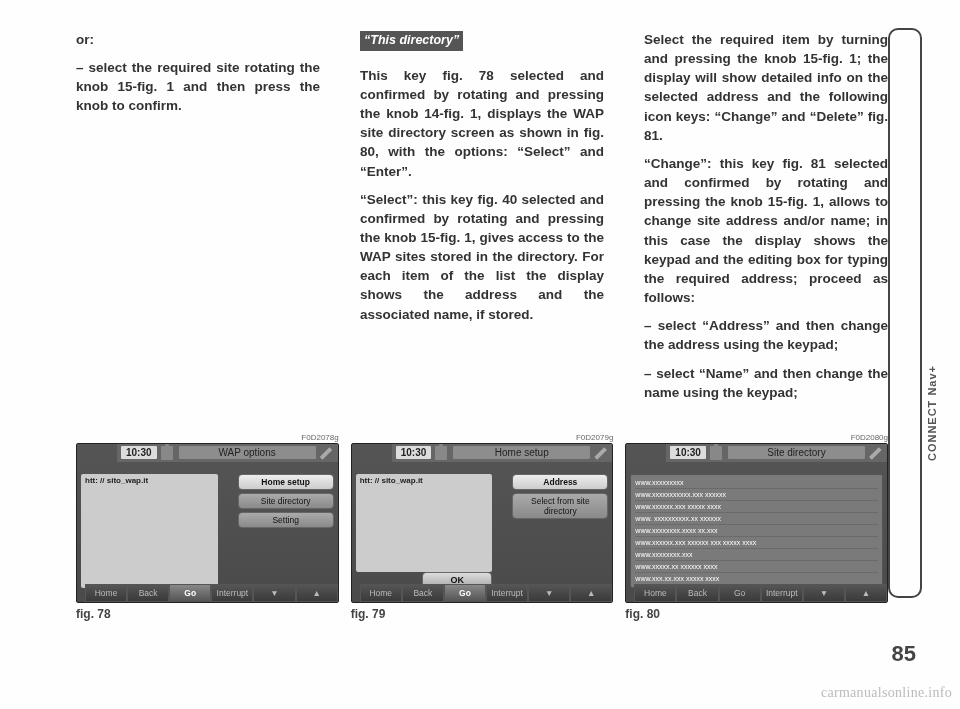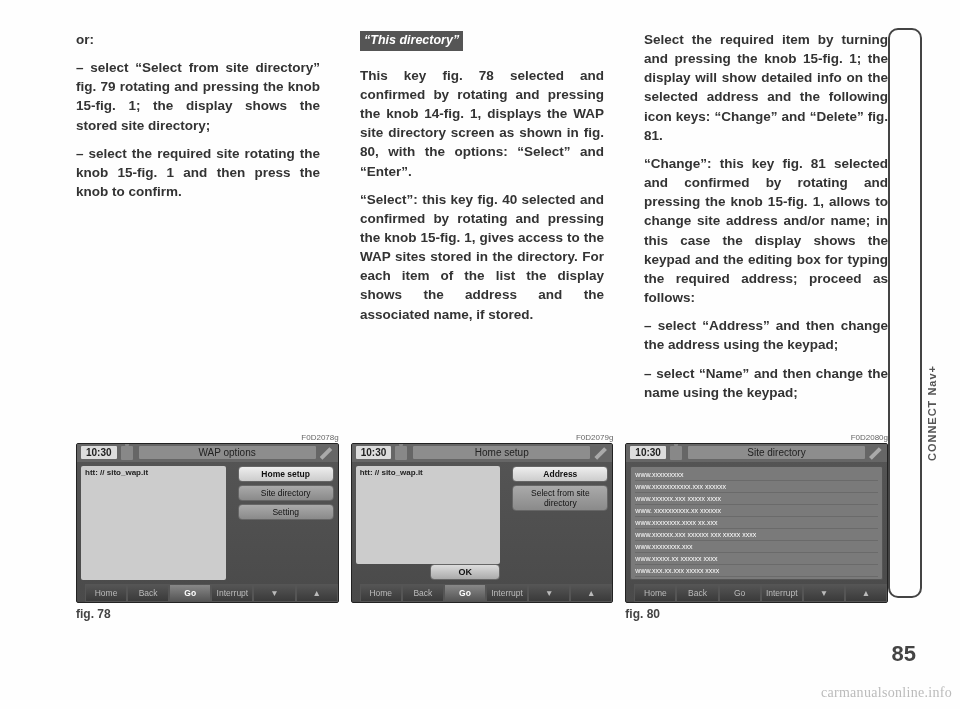--- a/index.html
+++ b/index.html
@@ -107,20 +107,21 @@
     font-family: Arial, sans-serif;
     color: #ddd;
     overflow: hidden;
   }
   .header {
     height: 18px;
     display: flex;
     align-items: center;
     padding: 0 4px;
     background: #666;
+    margin-left: 40px;
   }
   .clock {
     background: #ddd;
     color: #222;
     font-size: 10px;
     font-weight: bold;
     padding: 1px 5px;
     border-radius: 1px;
     margin-right: 4px;
   }
@@ -134,21 +135,22 @@
     text-align: center;
     padding: 1px 0;
     border-radius: 1px;
   }
   .pencil { width: 14px; height: 14px; margin-left: 4px; position: relative; }
   .pencil::before { content:""; position:absolute; inset:0; background:#aaa; clip-path: polygon(0 80%, 70% 10%, 90% 30%, 20% 100%); }
   .body-area {
     display: flex;
     height: 122px;
     padding: 4px;
-    gap: 12px;
+    gap: 20px;
+    margin-top: 8px;
   }
   .url-box {
     background: #ccc;
     color: #222;
     font-size: 8px;
     font-weight: bold;
     padding: 2px 4px;
     border-radius: 2px;
     height: 14px;
     flex: 1;
@@ -223,21 +225,20 @@
 <body>
 
 <div class="page">
   <div class="side-tab">
     <div class="side-tab-label">CONNECT Nav+</div>
   </div>
 
   <div class="columns">
     <div class="col">
       <p>or:</p>
-      <p>– select “Select from site directory” fig. 79 rotating and pressing the knob 15-fig. 1; the display shows the stored site directory;</p>
       <p>– select the required site rotating the knob 15-fig. 1 and then press the knob to confirm.</p>
     </div>
     <div class="col">
       <p><span class="heading-invert">“This directory”</span></p>
       <p>This key fig. 78 selected and confirmed by rotating and pressing the knob 14-fig. 1, displays the WAP site directory screen as shown in fig. 80, with the options: “Select” and “Enter”.</p>
       <p>“Select”: this key fig. 40 selected and confirmed by rotating and pressing the knob 15-fig. 1, gives access to the WAP sites stored in the directory. For each item of the list the display shows the address and the associated name, if stored.</p>
     </div>
     <div class="col" style="padding-right:28px;">
       <p>Select the required item by turning and pressing the knob 15-fig. 1; the display will show detailed info on the selected address and the following icon keys: “Change” and “Delete” fig. 81.</p>
       <p>“Change”: this key fig. 81 selected and confirmed by rotating and pressing the knob 15-fig. 1, allows to change site address and/or name; in this case the display shows the keypad and the editing box for typing the required address; proceed as follows:</p>
@@ -302,20 +303,21 @@
         </div>
         <div class="footer">
           <div class="fbtn">Home</div>
           <div class="fbtn">Back</div>
           <div class="fbtn main">Go</div>
           <div class="fbtn">Interrupt</div>
           <div class="fbtn">▼</div>
           <div class="fbtn">▲</div>
         </div>
       </div>
+      <div class="fig-label">fig. 79</div>
     </div>
 
     <div class="screen-wrap">
       <div class="screen-ref">F0D2080g</div>
       <div class="screen">
         <div class="header">
           <span class="clock">10:30</span>
           <span class="phone-icon"></span>
           <span class="title-bar">Site directory</span>
           <span class="pencil"></span>

